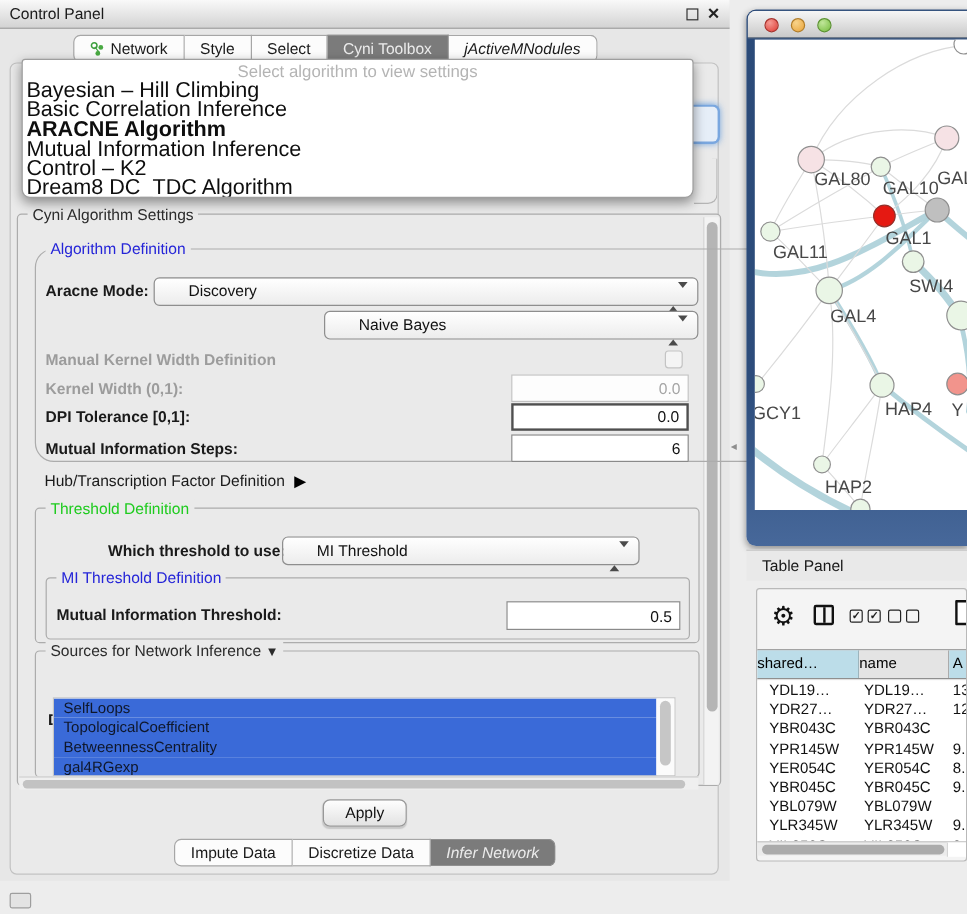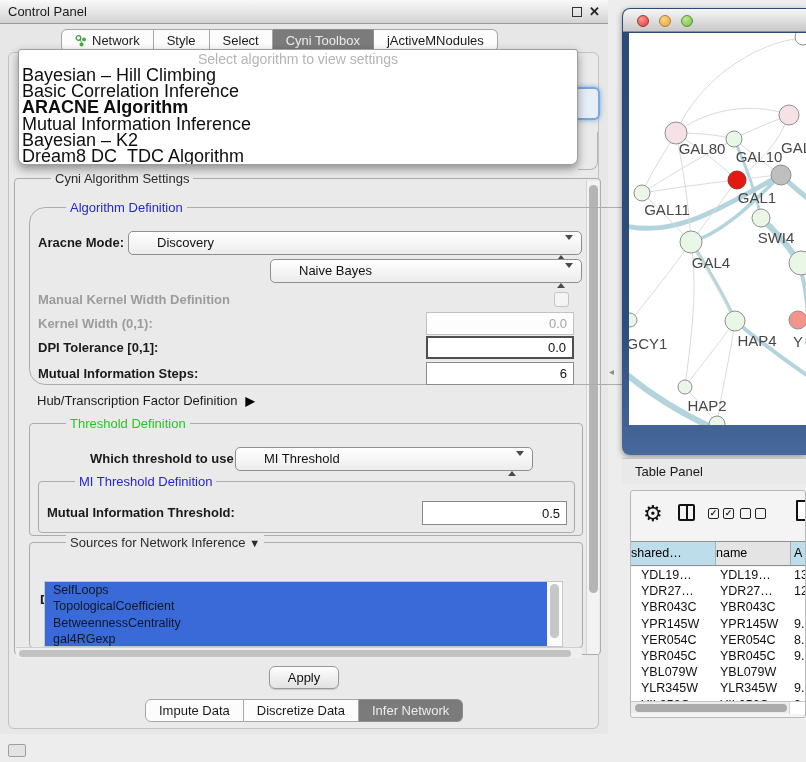--- a/index.html
+++ b/index.html
@@ -10,39 +10,39 @@
   .titlebar { position:absolute; left:0; top:0; width:100%; height:24px;
     background:linear-gradient(#F9F9F9,#D3D3D3); border-bottom:1px solid #9B9B9B; }
   .titlebar .wtitle { position:absolute; left:8px; top:0; line-height:24px; font-size:13px; color:#1A1A1A; }
   .float-ico { position:absolute; right:26px; top:7px; width:10px; height:10px; border:1.5px solid #333; background:transparent; }
   .close-ico { position:absolute; right:8px; top:0; line-height:24px; font-size:13px; font-weight:bold; color:#222; }
 
   
   .tabbar { position:absolute; left:0; top:24px; width:100%; height:28px; display:flex; align-items:flex-end; padding-left:61px; padding-top:3px; }
   .tabseg { border:1px solid #A6A6A6; border-left:none; background:#FCFCFC; height:23px; line-height:21px; padding:0 13px; font-size:13px; color:#1A1A1A; white-space:nowrap; }
   .tabseg.first { border-left:1px solid #A6A6A6; border-radius:6px 0 0 6px; }
-  .tabseg.last { border-radius:0 6px 6px 0; }
+  .tabseg.last { border-radius:0 6px 6px 0;font-style:italic; }
   .tabseg.selected { background:#7B7B7B; color:#ECECEC; border-color:#8E8E8E; }
   .nt-ico { display:inline-block; vertical-align:-2px; margin-right:5px; }
 
   #main-panel { position:absolute; left:8px; top:52px; width:591px; height:677px; background:#EAEAEA; border:1px solid #C2C2C2; border-radius:6px; }
 
   
   .combo-frag { position:absolute; left:577px; top:87px; width:23px; height:33px; border:2px solid #7AA7DF; border-left:none; border-radius:0 6px 6px 0; background:#E6EEF8; box-shadow:0 0 5px rgba(90,150,220,.8); }
   .group-frag { position:absolute; left:578px; top:132px; width:20px; height:38px; border-right:1px solid #B5B5B5; border-bottom:1px solid #B5B5B5; border-radius:0 0 8px 0; }
 
   
   #algo-popup { position:absolute; left:18px; top:49px; width:560px; height:116px; background:#FFFFFF; border:1px solid #9E9E9E; border-radius:3px 3px 7px 7px; box-shadow:0 4px 10px rgba(0,0,0,.40); z-index:50; overflow:hidden; }
   .popup-ph { text-align:center; color:#B4B4B4; font-size:14px; height:16px; line-height:16px; margin-top:1px; }
   .popup-item { font-size:18px; height:16.2px; line-height:16.2px; padding-left:3px; color:#0E0E0E; white-space:nowrap; }
   .popup-item.bold { font-weight:bold; }
 
   
   .group { position:absolute; border:1px solid #ACACAC; border-radius:4px; }
-  .legend { position:absolute; top:-8px; left:8px; background:#EAEAEA; padding:0 4px; font-size:13px; line-height:15px; color:#2B2B2B; white-space:nowrap;margin-left:28px; }
+  .legend { position:absolute; top:-8px; left:8px; background:#EAEAEA; padding:0 4px; font-size:13px; line-height:15px; color:#2B2B2B; white-space:nowrap; }
   .legend.blue { color:#2525D8; }
   .legend.green { color:#1ECB1E; }
 
   #settings-group { left:14px; top:178px; width:587px; height:477px; background:#EAEAEA; }
 
   
   .v-sb { position:absolute; right:1px; top:2px; width:13px; height:473px; background:#F3F3F3; border-left:1px solid #D4D4D4; }
   .v-sb .thumb { position:absolute; left:2px; top:4px; width:9px; height:408px; background:#B5B5B5; border-radius:5px; }
 
   #algo-group { left:14px; top:28px; width:631px; height:178px;border-radius:16px; }
@@ -156,21 +156,21 @@
   <div class="combo-frag"></div>
   <div class="group-frag"></div>
 
   <div id="algo-popup">
     <div class="popup-ph">Select algorithm to view settings</div>
     <div id="popup-list">
         <div class="popup-item">Bayesian – Hill Climbing</div>
         <div class="popup-item">Basic Correlation Inference</div>
         <div class="popup-item bold">ARACNE Algorithm</div>
         <div class="popup-item">Mutual Information Inference</div>
-        <div class="popup-item">Bayesian – K2</div>
+        <div class="popup-item">Control – K2</div>
         <div class="popup-item">Dream8 DC_TDC Algorithm</div>
       </div>
   </div>
 
   <div class="group" id="settings-group">
     <span class="legend">Cyni Algorithm Settings</span>
 
     <div class="v-sb">
         <div class="thumb"></div>
       </div>

